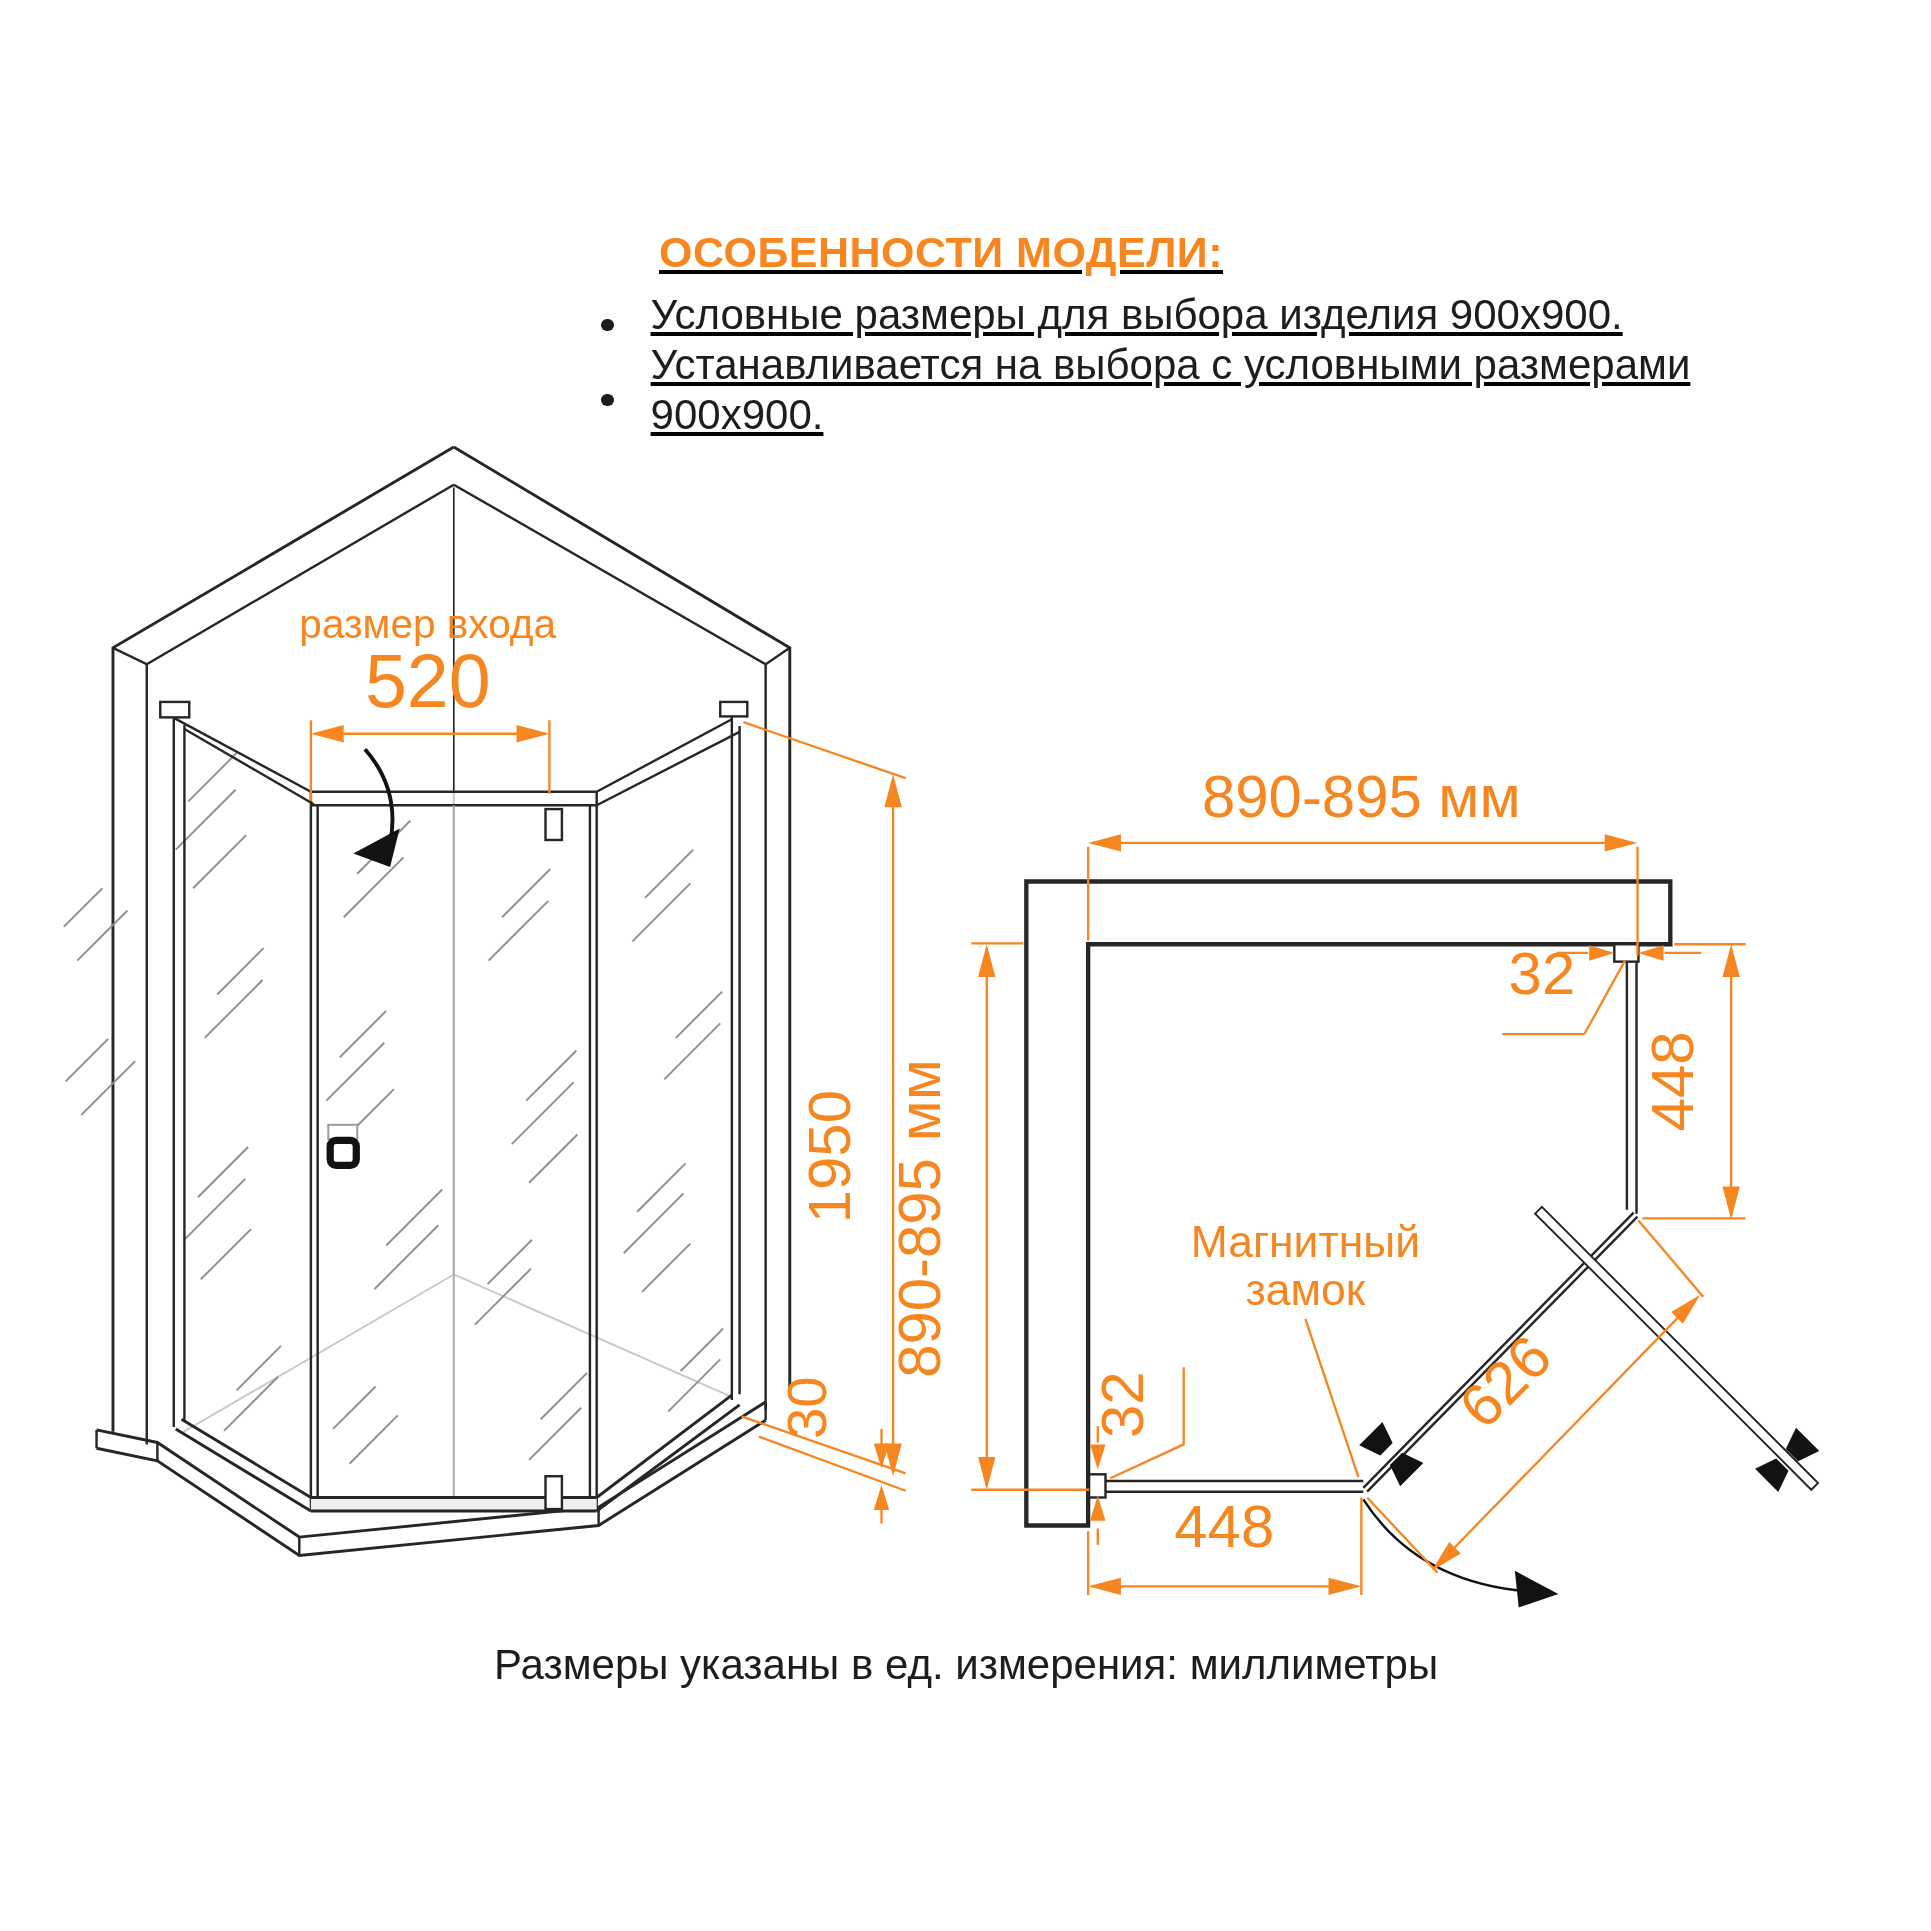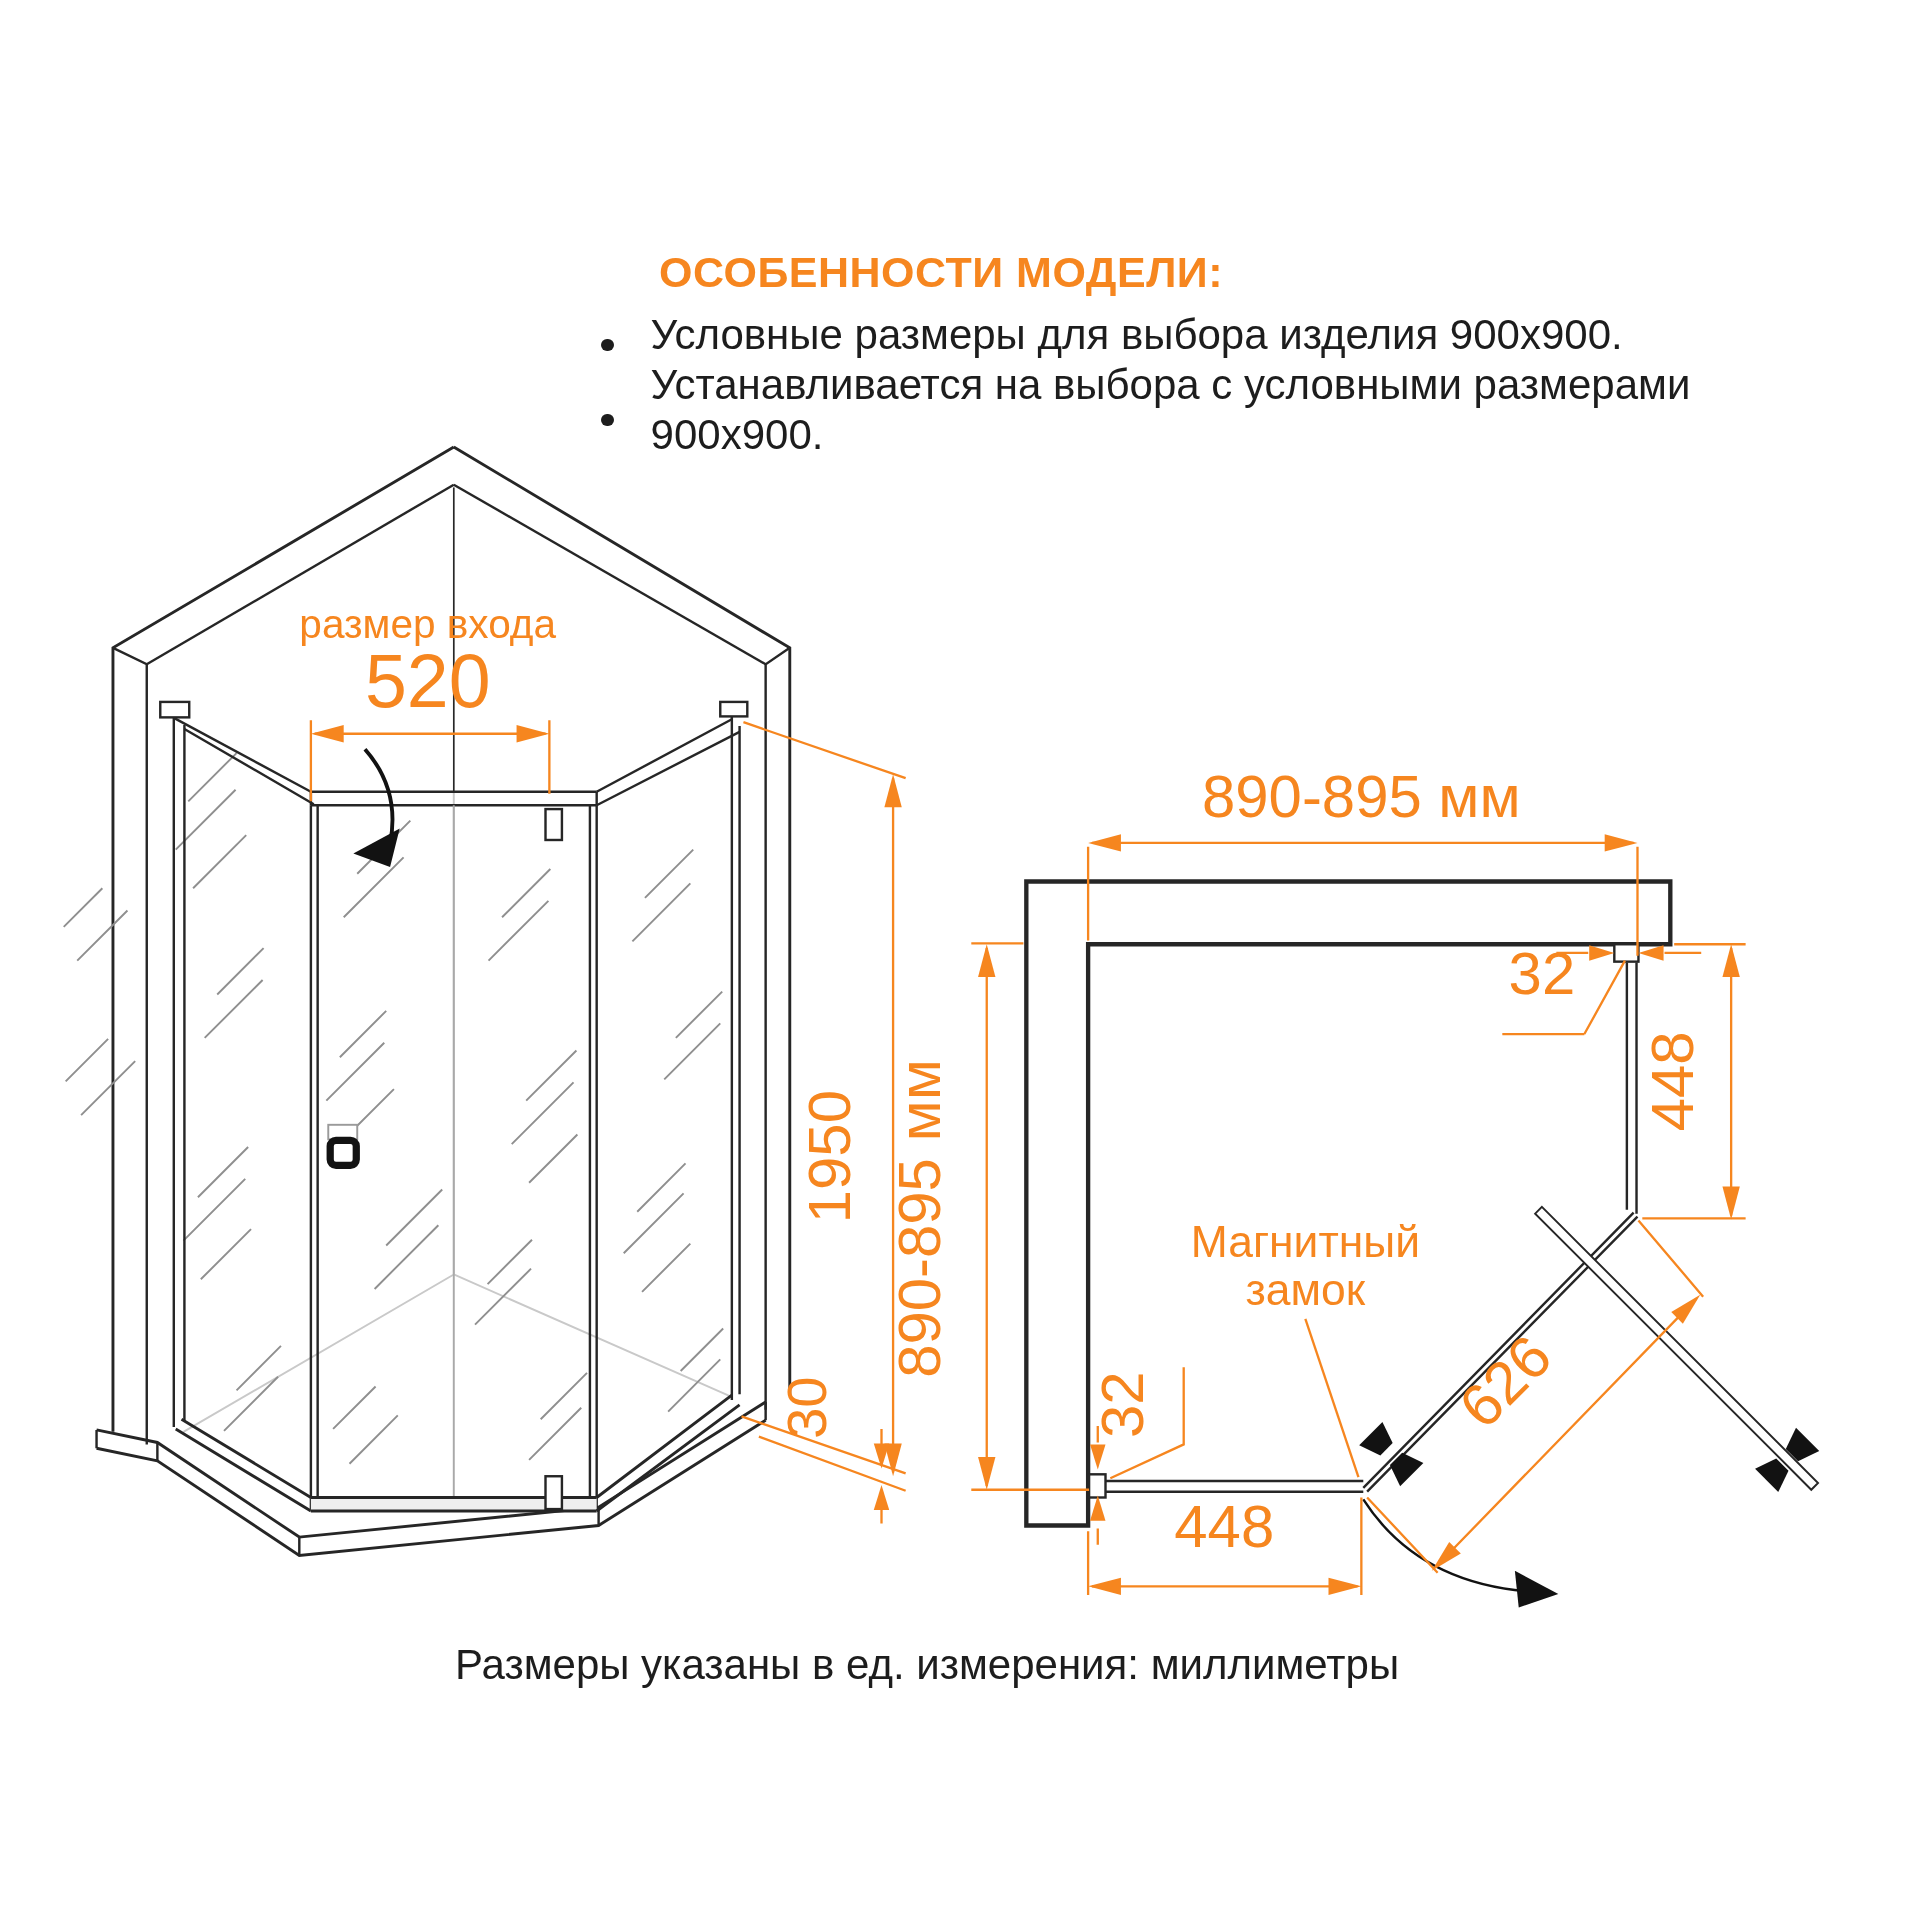--- a/index.html
+++ b/index.html
@@ -1,28 +1,28 @@
 <!DOCTYPE html>
 <html><head>
 <meta charset="utf-8">
 <style>
   html,body{margin:0;padding:0;background:#ffffff;}
   #canvas{position:relative;width:1931px;height:1931px;background:#fff;overflow:hidden;
           font-family:"Liberation Sans",sans-serif;}
   #drawing{position:absolute;left:0;top:0;}
   
-  #header{position:absolute;left:601px;top:249px;width:1274px;}
+  #header{position:absolute;left:601px;top:229px;width:1274px;text-decoration:underline;}
   #page-title{padding-left:58px;font-size:43px;font-weight:700;letter-spacing:0.5px;
               color:#F6861F;line-height:46px;margin-bottom:15.4px;}
   .bullet-item{display:flex;align-items:center;width:1217px;}
   .dot{flex:0 0 12.6px;width:12.6px;height:12.6px;border-radius:50%;background:#1d1d1d;margin-top:19.3px;}
   .bullet-text{margin-left:37px;font-size:42px;line-height:50px;color:#1d1d1d;width:1168px;}
   
   #footer{position:absolute;left:0;top:1641px;width:1854px;text-align:center;
-          font-size:42px;color:#1d1d1d;}
+          font-size:42px;color:#1d1d1d;padding-left:39px;}
   
   .ln{stroke:#262626;fill:none;}
   .w45{stroke-width:4.5;} .w3{stroke-width:3;} .w25{stroke-width:2.5;} .w2{stroke-width:2;}
   .thin{stroke-width:1.6;}
   .fillw{fill:#ffffff;}
   .hatch{stroke:#8F8F8F;stroke-width:2;fill:none;}
   .soft{stroke:#C9C9C9;stroke-width:2;fill:none;}
   .mid{stroke:#A9A9A9;stroke-width:2;fill:none;}
   .dim{stroke:#F6861F;stroke-width:2.4;fill:none;}
   .dimfill{fill:#F6861F;stroke:none;}

